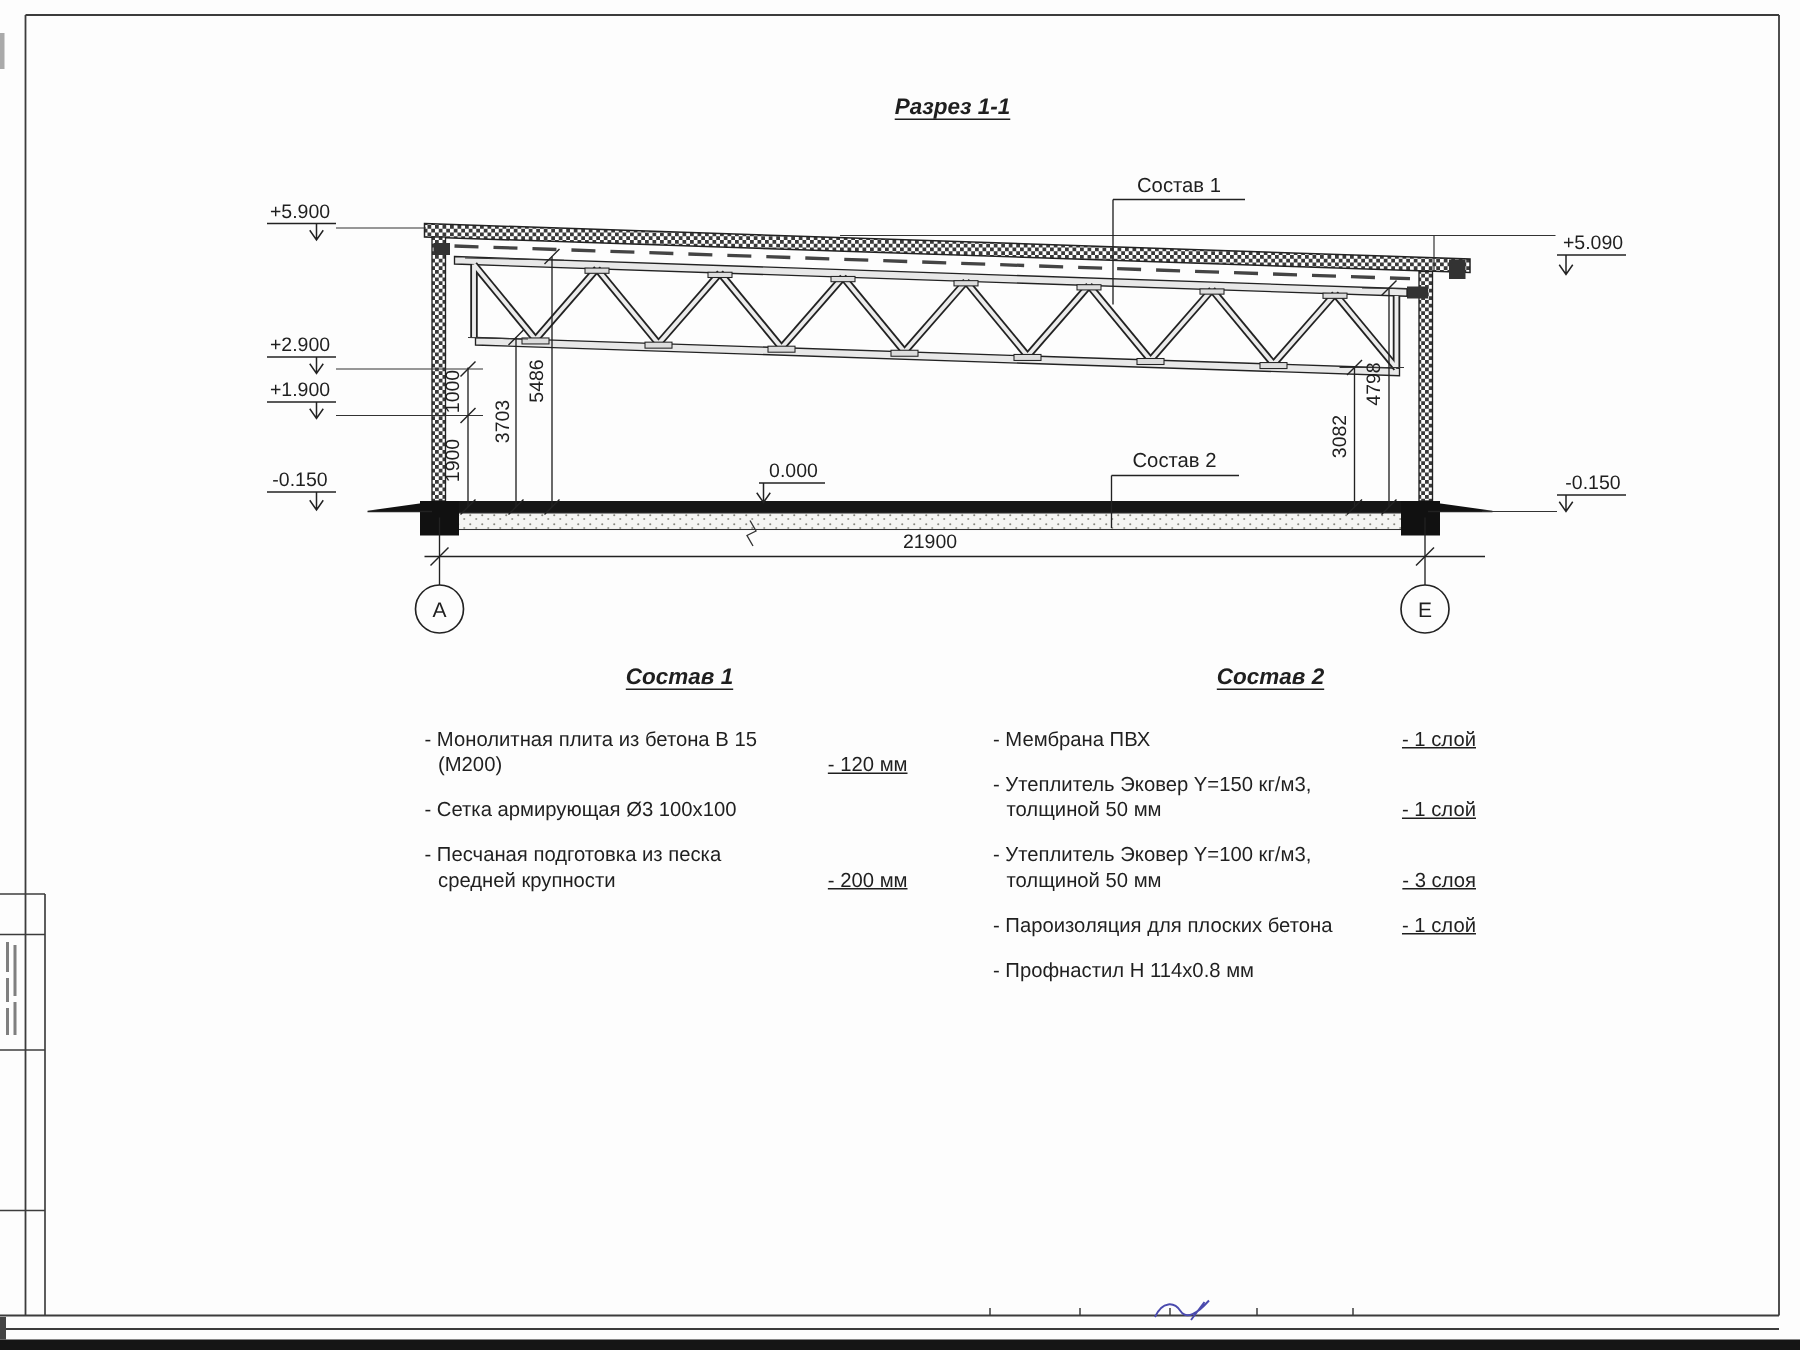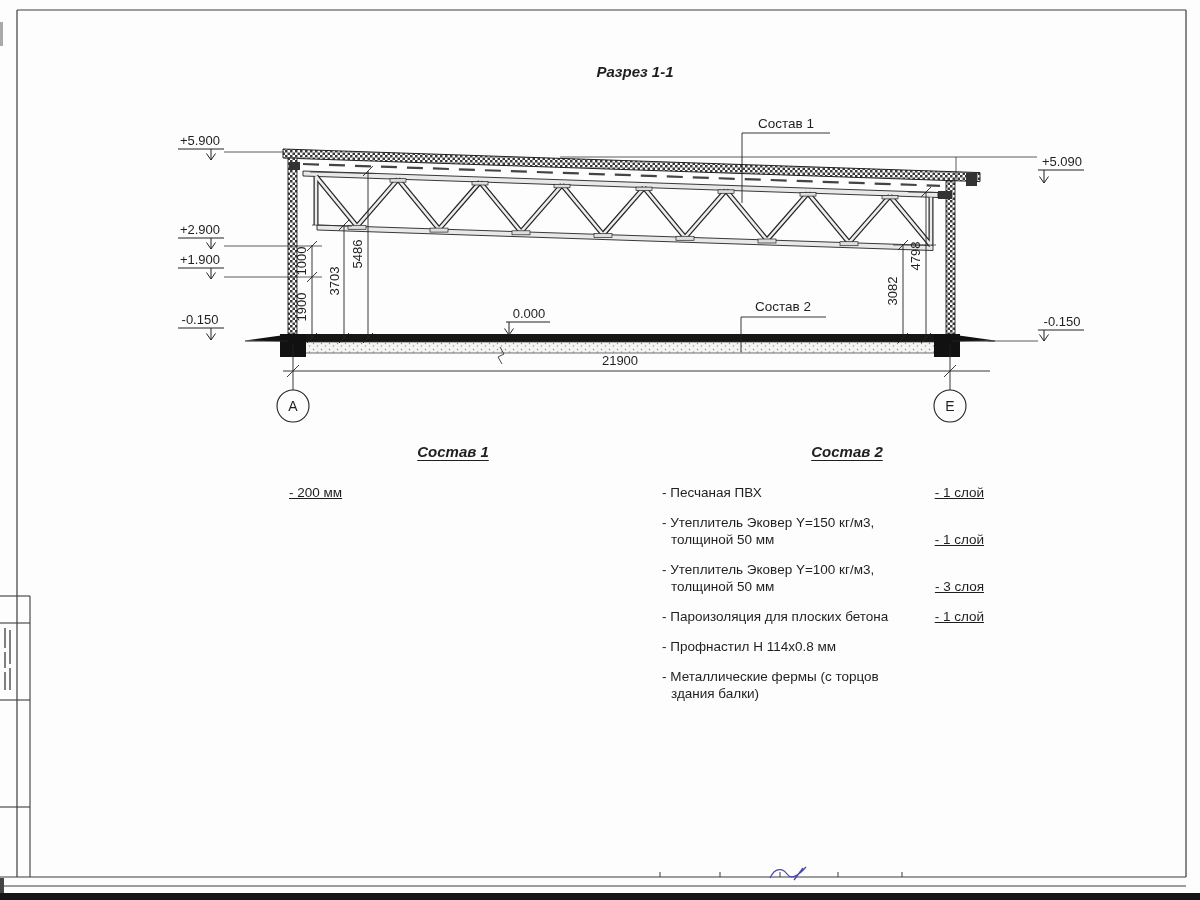--- a/index.html
+++ b/index.html
@@ -1,21 +1,21 @@
 <!DOCTYPE html>
 <html><head>
 <meta charset="utf-8">
 <style>
   html,body{margin:0;padding:0;background:#ddd;}
   .sheet{position:relative;width:1200px;height:900px;background:#fdfdfd;overflow:hidden;
          font-family:"Liberation Sans",sans-serif;color:#1f1f1f;}
   svg{position:absolute;left:0;top:0;font-family:"Liberation Sans",sans-serif;}
   .page-title{position:absolute;left:555px;top:63px;width:160px;text-align:center;
               font-size:15px;font-weight:bold;font-style:italic;
-              text-underline-offset:3px;}
+              text-decoration:underline;text-underline-offset:3px;}
   .spec{position:absolute;width:322px;}
   .spec1{left:283px;top:443px;}
   .spec2{left:662px;top:443px;}
   .spec-heading{text-align:center;font-size:15px;font-weight:bold;font-style:italic;
                 text-decoration:underline;text-underline-offset:3px;margin-bottom:24px;}
   .spec1 .spec-heading{padding-left:18px;}
   .spec2 .spec-heading{padding-left:48px;}
   .spec-item{display:flex;justify-content:space-between;align-items:flex-end;
              margin-bottom:13px;font-size:13.5px;line-height:17px;}
   .spec-item .n{padding-left:9px;text-indent:-9px;white-space:pre-line;max-width:255px;}
@@ -251,47 +251,53 @@
       <line x1="741" y1="317" x2="741" y2="352" stroke="#222" stroke-width="0.9"></line>
       <text font-size="13.5" text-anchor="middle" x="783" y="311">Состав 2</text>
     </g>
   </svg>
 
   <div class="page-title">Разрез 1-1</div>
 
   <div class="spec spec1">
     <div class="spec-heading">Состав 1</div>
     <div class="spec-item">
+      <span class="n">- Монолитная плита из бетона В 15 (М200)</span>
+      <span class="v">- 120 мм</span>
+    </div>
+    <div class="spec-item">
+      <span class="n">- Сетка армирующая Ø3 100х100</span>
+      <span class="v"></span>
+    </div>
+    <div class="spec-item">
+      <span class="n">- Песчаная подготовка из песка
+средней крупности</span>
       <span class="v">- 200 мм</span>
     </div>
   </div>
 
   <div class="spec spec2">
     <div class="spec-heading">Состав 2</div>
     <div class="spec-item">
-      <span class="n">- Песчаная ПВХ</span>
+      <span class="n">- Мембрана ПВХ</span>
       <span class="v">- 1 слой</span>
     </div>
     <div class="spec-item">
       <span class="n">- Утеплитель Эковер Y=150 кг/м3,
 толщиной 50 мм</span>
       <span class="v">- 1 слой</span>
     </div>
     <div class="spec-item">
       <span class="n">- Утеплитель Эковер Y=100 кг/м3,
 толщиной 50 мм</span>
       <span class="v">- 3 слоя</span>
     </div>
     <div class="spec-item">
       <span class="n">- Пароизоляция для плоских бетона</span>
       <span class="v">- 1 слой</span>
     </div>
     <div class="spec-item">
       <span class="n">- Профнастил Н 114х0.8 мм</span>
       <span class="v"></span>
     </div>
-    <div class="spec-item">
-      <span class="n">- Металлические фермы (с торцов здания балки)</span>
-      <span class="v"></span>
-    </div>
   </div>
 
 </div>
 
 </body></html>

